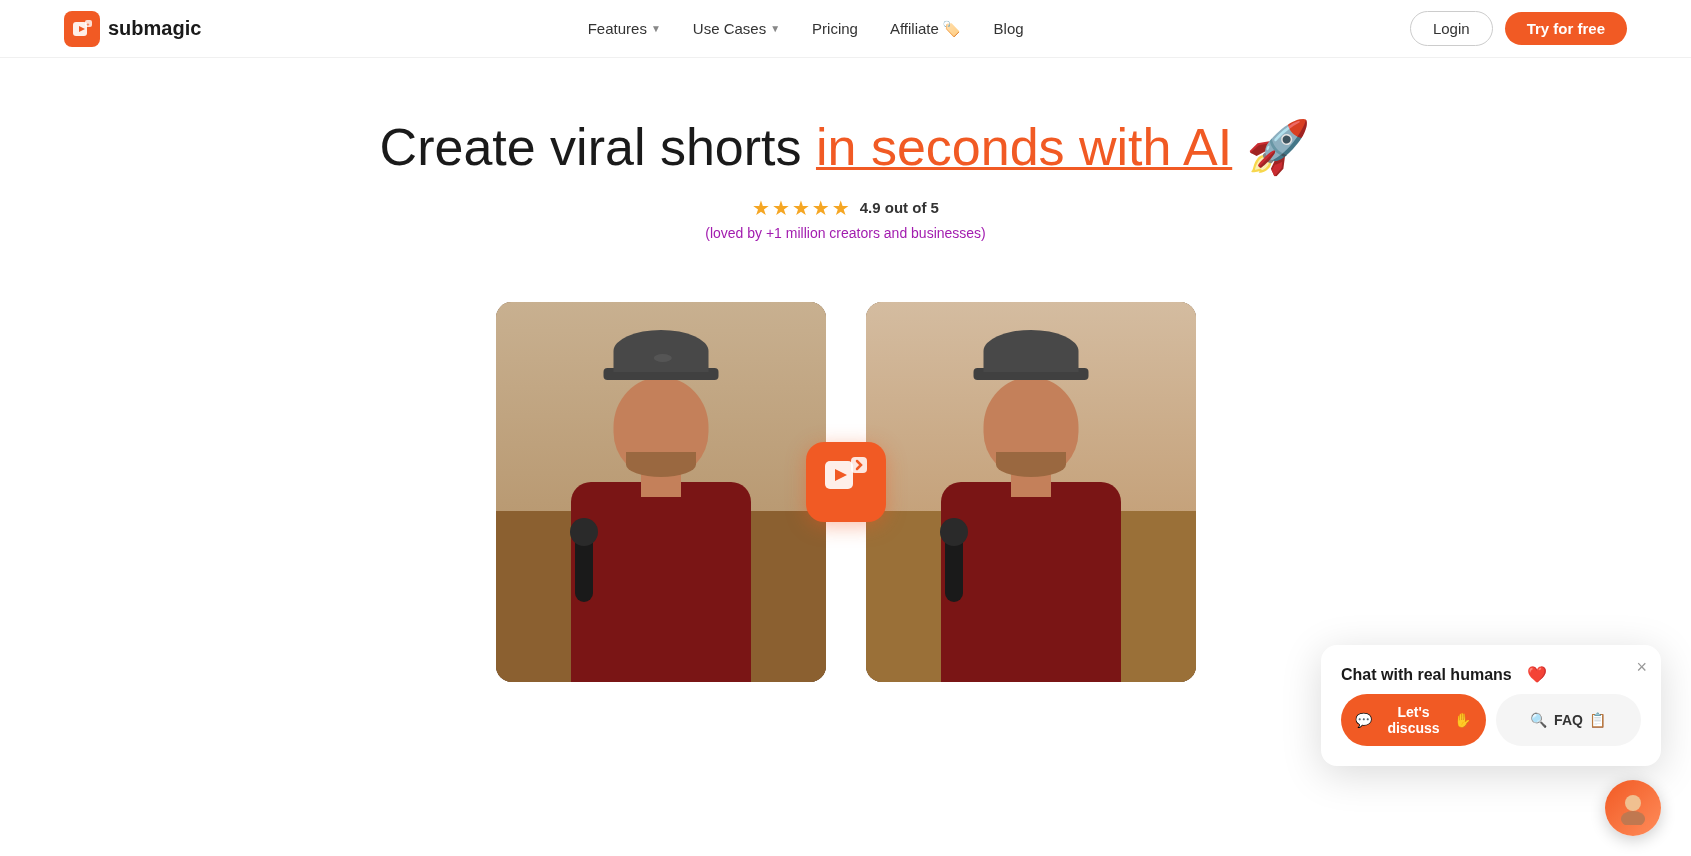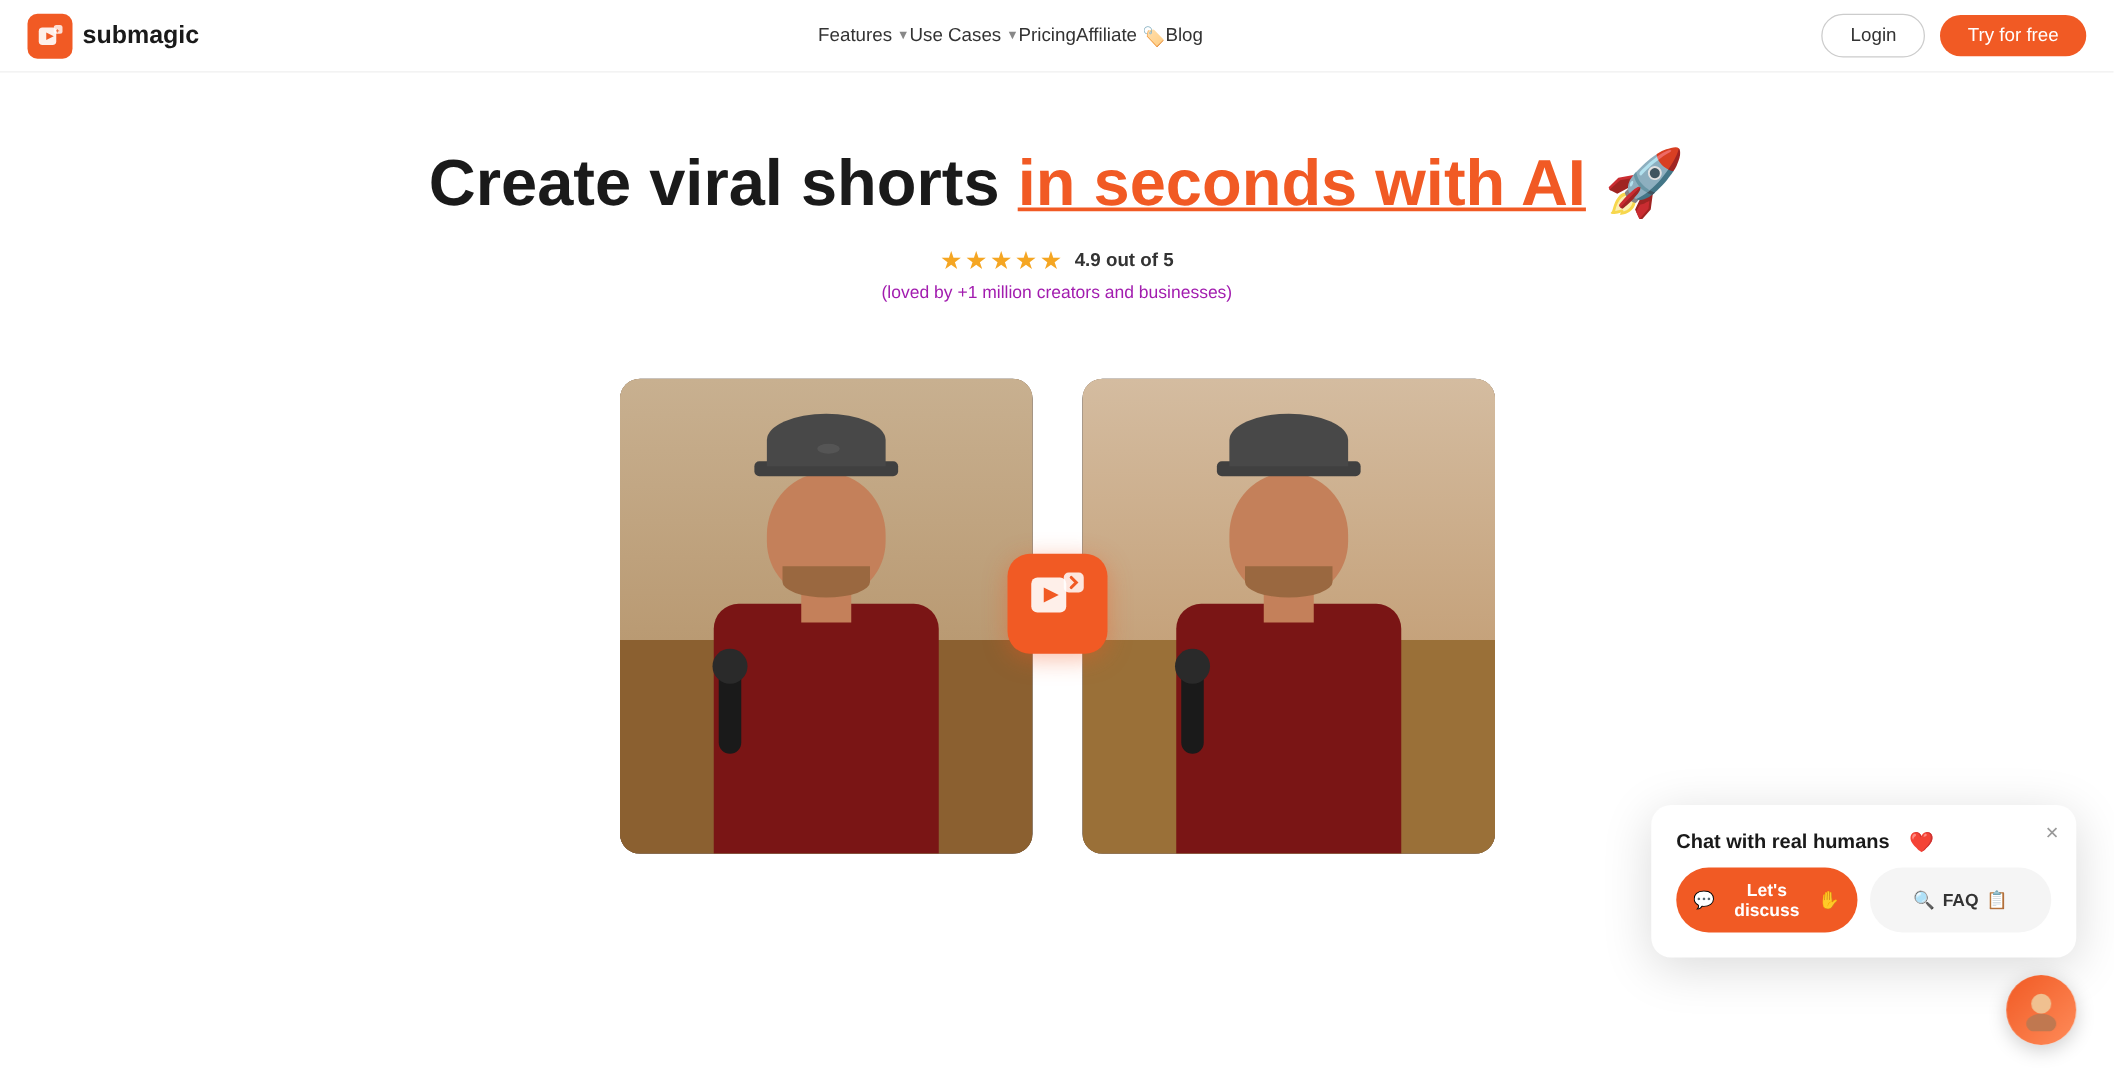--- a/index.html
+++ b/index.html
@@ -3,21 +3,21 @@
   <meta charset="utf-8">
   <style>
     * { margin: 0; padding: 0; box-sizing: border-box; }
     body { font-family: -apple-system, BlinkMacSystemFont, 'Segoe UI', sans-serif; background: #fff; overflow-x: hidden; }
 
     
     .navbar {
       display: flex;
       align-items: center;
       justify-content: space-between;
-      padding: 0 22px;
+      padding: 0 64px;
       height: 58px;
       border-bottom: 1px solid #f0f0f0;
       position: sticky;
       top: 0;
       background: #fff;
       z-index: 100;
     }
     .logo {
       display: flex;
       align-items: center;
@@ -37,20 +37,21 @@
       font-weight: bold;
     }
     .logo-text {
       font-size: 20px;
       font-weight: 700;
       color: #1a1a1a;
     }
     .nav-links {
       display: flex;
       align-items: center;
+      gap: 32px;
       list-style: none;
     }
     .nav-links a {
       text-decoration: none;
       color: #333;
       font-size: 15px;
       font-weight: 500;
       display: flex;
       align-items: center;
       gap: 4px;
@@ -74,32 +75,32 @@
       font-weight: 500;
       cursor: pointer;
     }
     .btn-try {
       padding: 8px 22px;
       border: none;
       border-radius: 50px;
       background: #f15a24;
       color: #fff;
       font-size: 15px;
-      font-weight: 400;
+      font-weight: 700;
       cursor: pointer;
     }
 
     
     .hero {
       text-align: center;
       padding: 60px 20px 40px;
     }
     .hero-title {
       font-size: 52px;
-      font-weight: 700;
+      font-weight: 400;
       color: #1a1a1a;
       line-height: 1.15;
       margin-bottom: 18px;
     }
     .hero-title .highlight {
       color: #f15a24;
       text-decoration: underline;
       text-decoration-color: #f15a24;
       text-decoration-thickness: 3px;
     }

